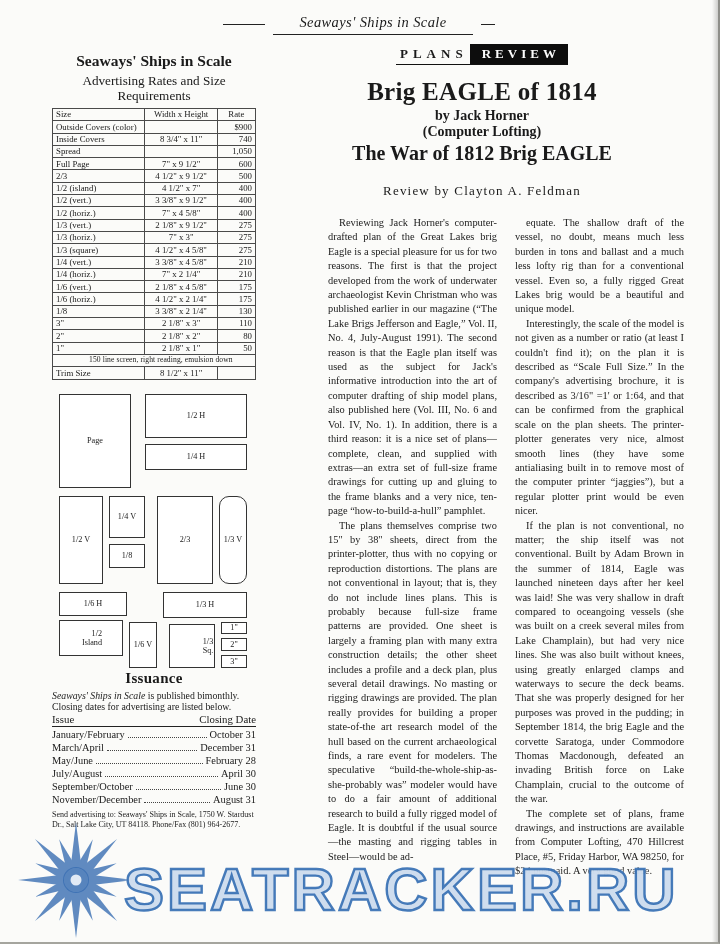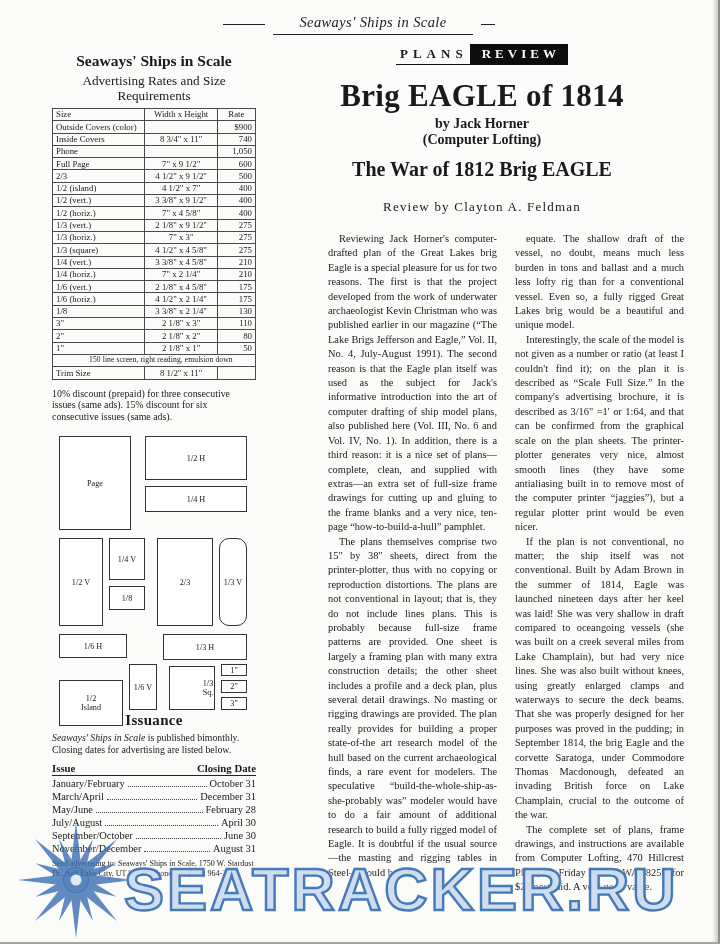--- a/index.html
+++ b/index.html
@@ -36,36 +36,36 @@
   .discount { margin-top:8px; font-size:9.9px; line-height:11.6px; text-align:left; }
 
   .diagram { position:relative; margin:12px auto 0 auto; width:190px; height:278px; }
   .dgbox { position:absolute; border:1px solid #333; background:#fff; display:flex; align-items:center; justify-content:center;
            font-size:8.2px; text-align:center; line-height:9px; }
   .dgbox.stack span { display:inline-block; max-width:22px; }
 
   .iss-title { margin-top:0; font-weight:bold; font-size:15px; text-align:center; letter-spacing:.3px; }
   .iss-text { margin-top:3px; font-size:9.8px; line-height:11.8px; }
   .iss-text .ital { font-style:italic; }
-  .iss-head { display:flex; justify-content:space-between; font-weight:bold; font-size:10.8px;
-              border-bottom:1px solid #222; margin-top:6px; padding-bottom:1px; }
+  .iss-head { display:flex; justify-content:space-between; font-weight:normal; font-size:10.8px;
+              border-bottom:1px solid #222; margin-top:0; padding-bottom:1px; }
   .iss-row { display:flex; align-items:flex-end; font-size:10.4px; height:13px; }
   .iss-row .leader { flex:1; border-bottom:1.5px dotted #444; margin:0 3px 2px 3px; }
   .fineprint { margin-top:5px; font-size:8px; line-height:9.8px; color:#222; }
 
   
   .article { position:absolute; left:280px; top:44px; width:404px; }
   .plans-banner { display:flex; width:172px; margin:0 auto; border-bottom:1.5px solid #111; align-items:stretch; }
   .plans-left { font-size:13px; letter-spacing:5px; padding:2px 2px 2px 4px; font-weight:bold; }
   .plans-right { background:#0d0d0d; color:#fdfdfd; font-size:13px; letter-spacing:4px; font-weight:bold; padding:2px 4px 2px 8px; flex:1; text-align:center; }
 
-  .a-title { margin-top:13px; text-align:center; font-weight:bold; font-size:31px; letter-spacing:.3px; }
+  .a-title { margin-top:13px; text-align:center; font-weight:bold; font-size:25px; letter-spacing:.3px; }
   .a-by { text-align:center; font-weight:bold; font-size:14px; margin-top:2px; }
   .a-by2 { text-align:center; font-weight:bold; font-size:14px; }
-  .a-sub { text-align:center; font-weight:bold; font-size:20px; margin-top:10px; }
+  .a-sub { text-align:center; font-weight:bold; font-size:20px; margin-top:2px; }
   .a-rev { text-align:center; font-size:13px; letter-spacing:1.2px; margin-top:18px; }
 
   .cols { display:flex; gap:18px; margin-top:17px;margin-left:48px; }
   .col { width:193px; font-size:10.4px; line-height:14.4px; text-align:justify; }
   .col p { text-indent:11px; margin:0; }
 
   
   .footer { position:absolute; left:48px; right:26px; bottom:6px; border-top:1.2px solid #222;
             display:flex; justify-content:space-between; padding-top:2px; }
   .pageno { font-size:13.5px; }
@@ -109,21 +109,21 @@
             <td>Outside Covers (color)</td>
             <td></td>
             <td>$900</td>
           </tr>
           <tr>
             <td>Inside Covers</td>
             <td>8 3/4"  x  11"</td>
             <td>740</td>
           </tr>
           <tr>
-            <td>Phone</td>
+            <td>Spread</td>
             <td></td>
             <td>1,050</td>
           </tr>
           <tr>
             <td>Full Page</td>
             <td>7"  x  9 1/2"</td>
             <td>600</td>
           </tr>
           <tr>
             <td>2/3</td>
@@ -206,21 +206,20 @@
           <td colspan="3">150 line screen, right reading, emulsion down</td>
         </tr>
         <tr class="trimrow">
           <td>Trim Size</td>
           <td>8 1/2"  x  11"</td>
           <td></td>
         </tr>
       </tbody>
     </table>
 
-    <div class="discount">10% discount (prepaid) for three consecutive issues (same ads).  15% discount for six consecutive issues (same ads).</div>
 
     <div class="diagram">
       <div class="dgbox" style="left:0;top:2px;width:72px;height:94px;">
           <span>Page</span>
         </div>
       <div class="dgbox" style="left:86px;top:2px;width:102px;height:44px;">
           <span>1/2 H</span>
         </div>
       <div class="dgbox" style="left:86px;top:52px;width:102px;height:26px;">
           <span>1/4 H</span>
@@ -238,21 +237,21 @@
       <div class="dgbox" style="left:98px;top:104px;width:56px;height:88px;">
           <span>2/3</span>
         </div>
       <div class="dgbox stack" style="left:160px;top:104px;width:28px;height:88px;border-radius:10px;">
           <span>1/3 V</span>
         </div>
 
       <div class="dgbox" style="left:0;top:200px;width:68px;height:24px;">
           <span>1/6 H</span>
         </div>
-      <div class="dgbox stack" style="left:0;top:246px;width:64px;height:46px;">
+      <div class="dgbox stack" style="left:0;top:228px;width:64px;height:36px;text-align:right;">
           <span>1/2 Island</span>
         </div>
       <div class="dgbox stack" style="left:70px;top:230px;width:28px;height:46px;">
           <span>1/6 V</span>
         </div>
       <div class="dgbox" style="left:104px;top:200px;width:84px;height:26px;">
           <span>1/3 H</span>
         </div>
       <div class="dgbox" style="left:162px;top:230px;width:26px;height:12px;">
           <span>1"</span>

